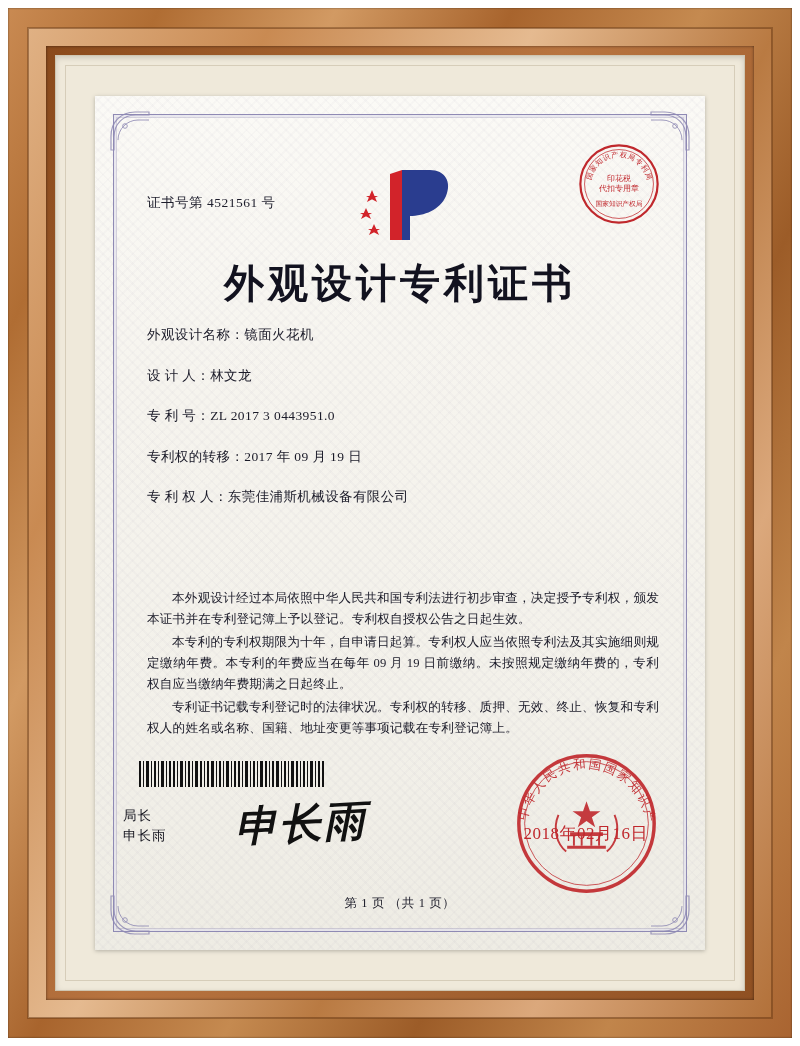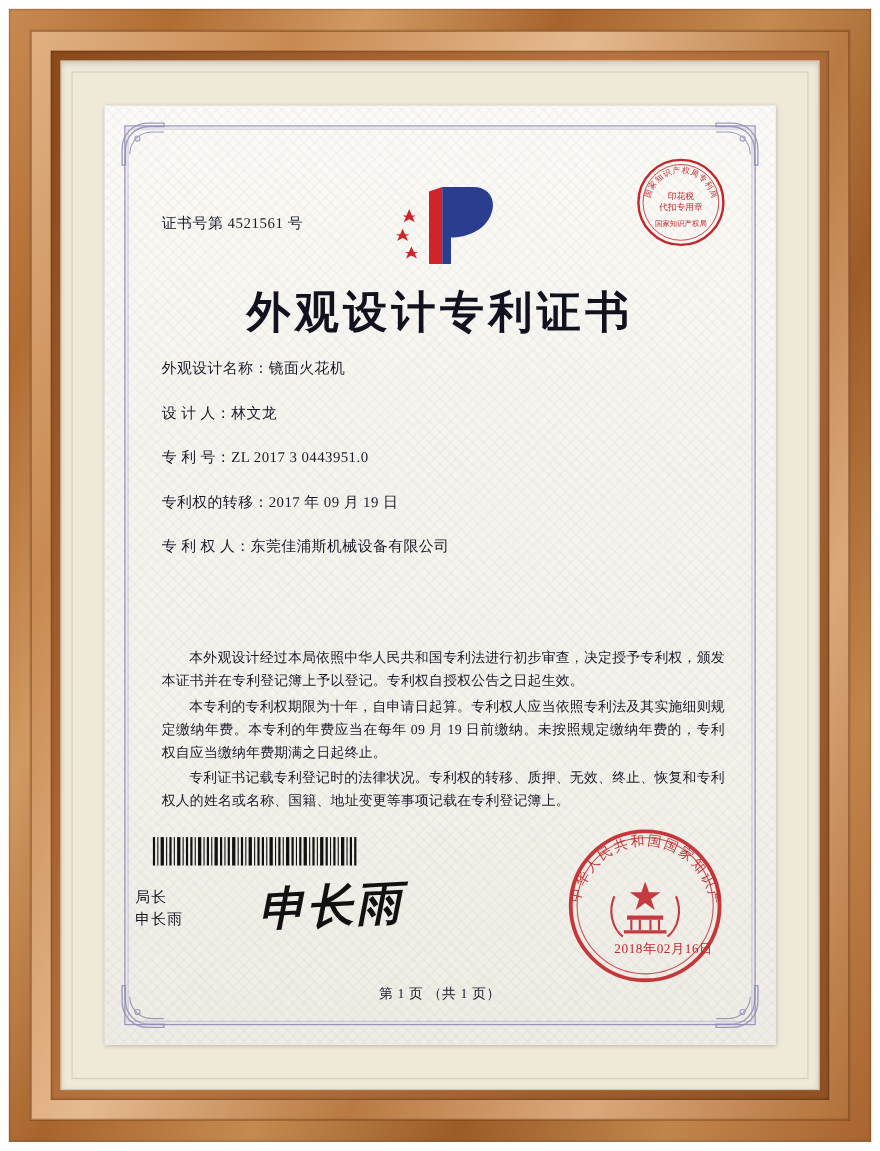--- a/index.html
+++ b/index.html
@@ -235,22 +235,22 @@
   .seal-big {
     position: absolute;
     right: 46px;
     top: 655px;
     width: 145px;
     height: 145px;
   }
   .seal-date {
     position: absolute;
     right: 57px;
-    top: 758px;
-    font-size: 12px;
+    top: 726px;
+    font-size: 17px;
     color: #c0282d;
     letter-spacing: .5px;
     font-family: "Liberation Serif", serif;
   }
 
   .page-no {
     position: absolute;
     left: 0;
     right: 0;
     bottom: 38px;

